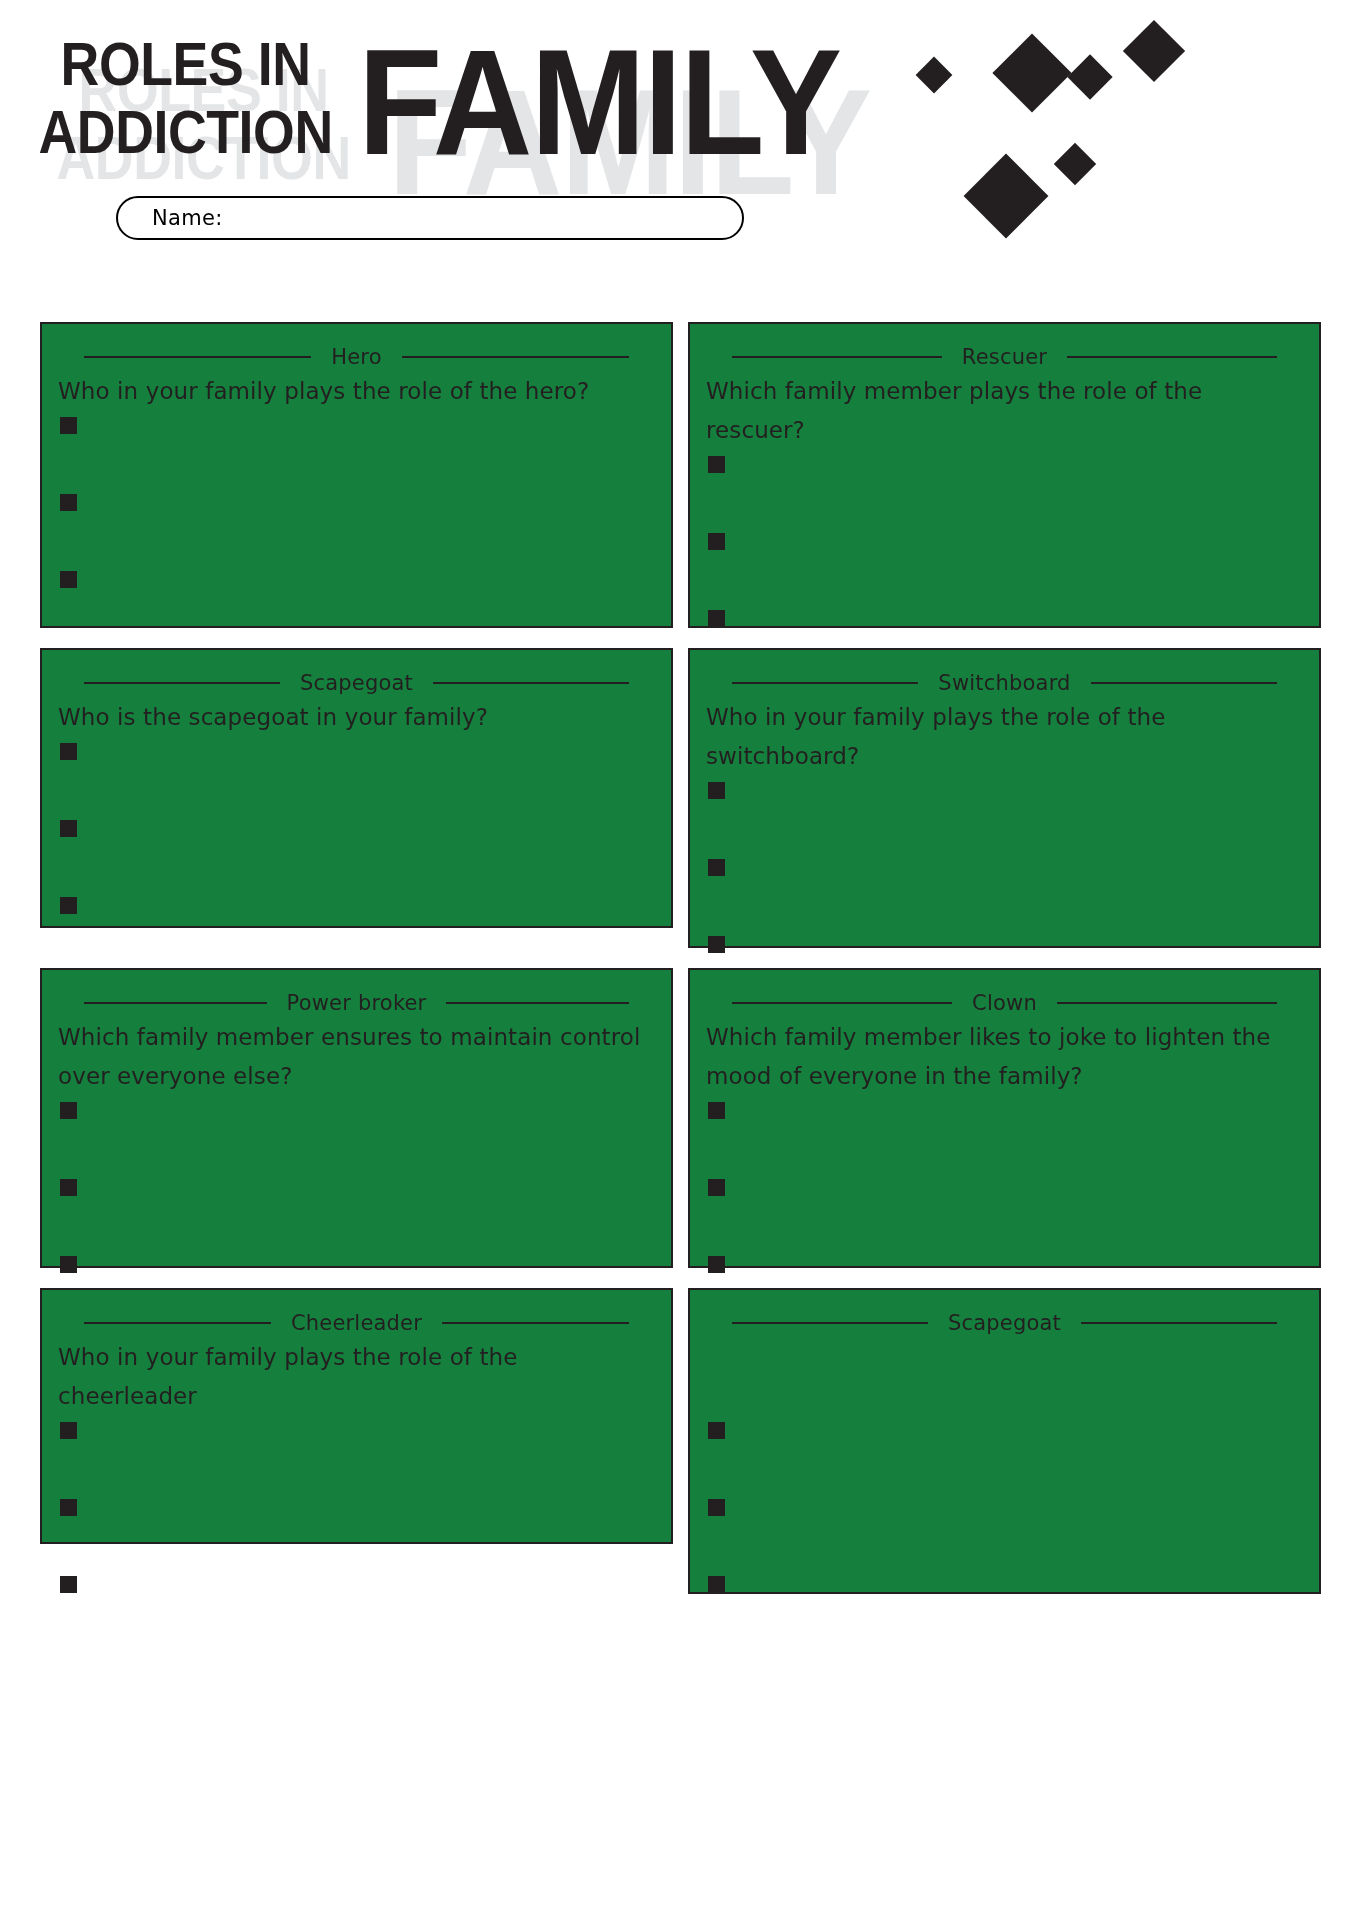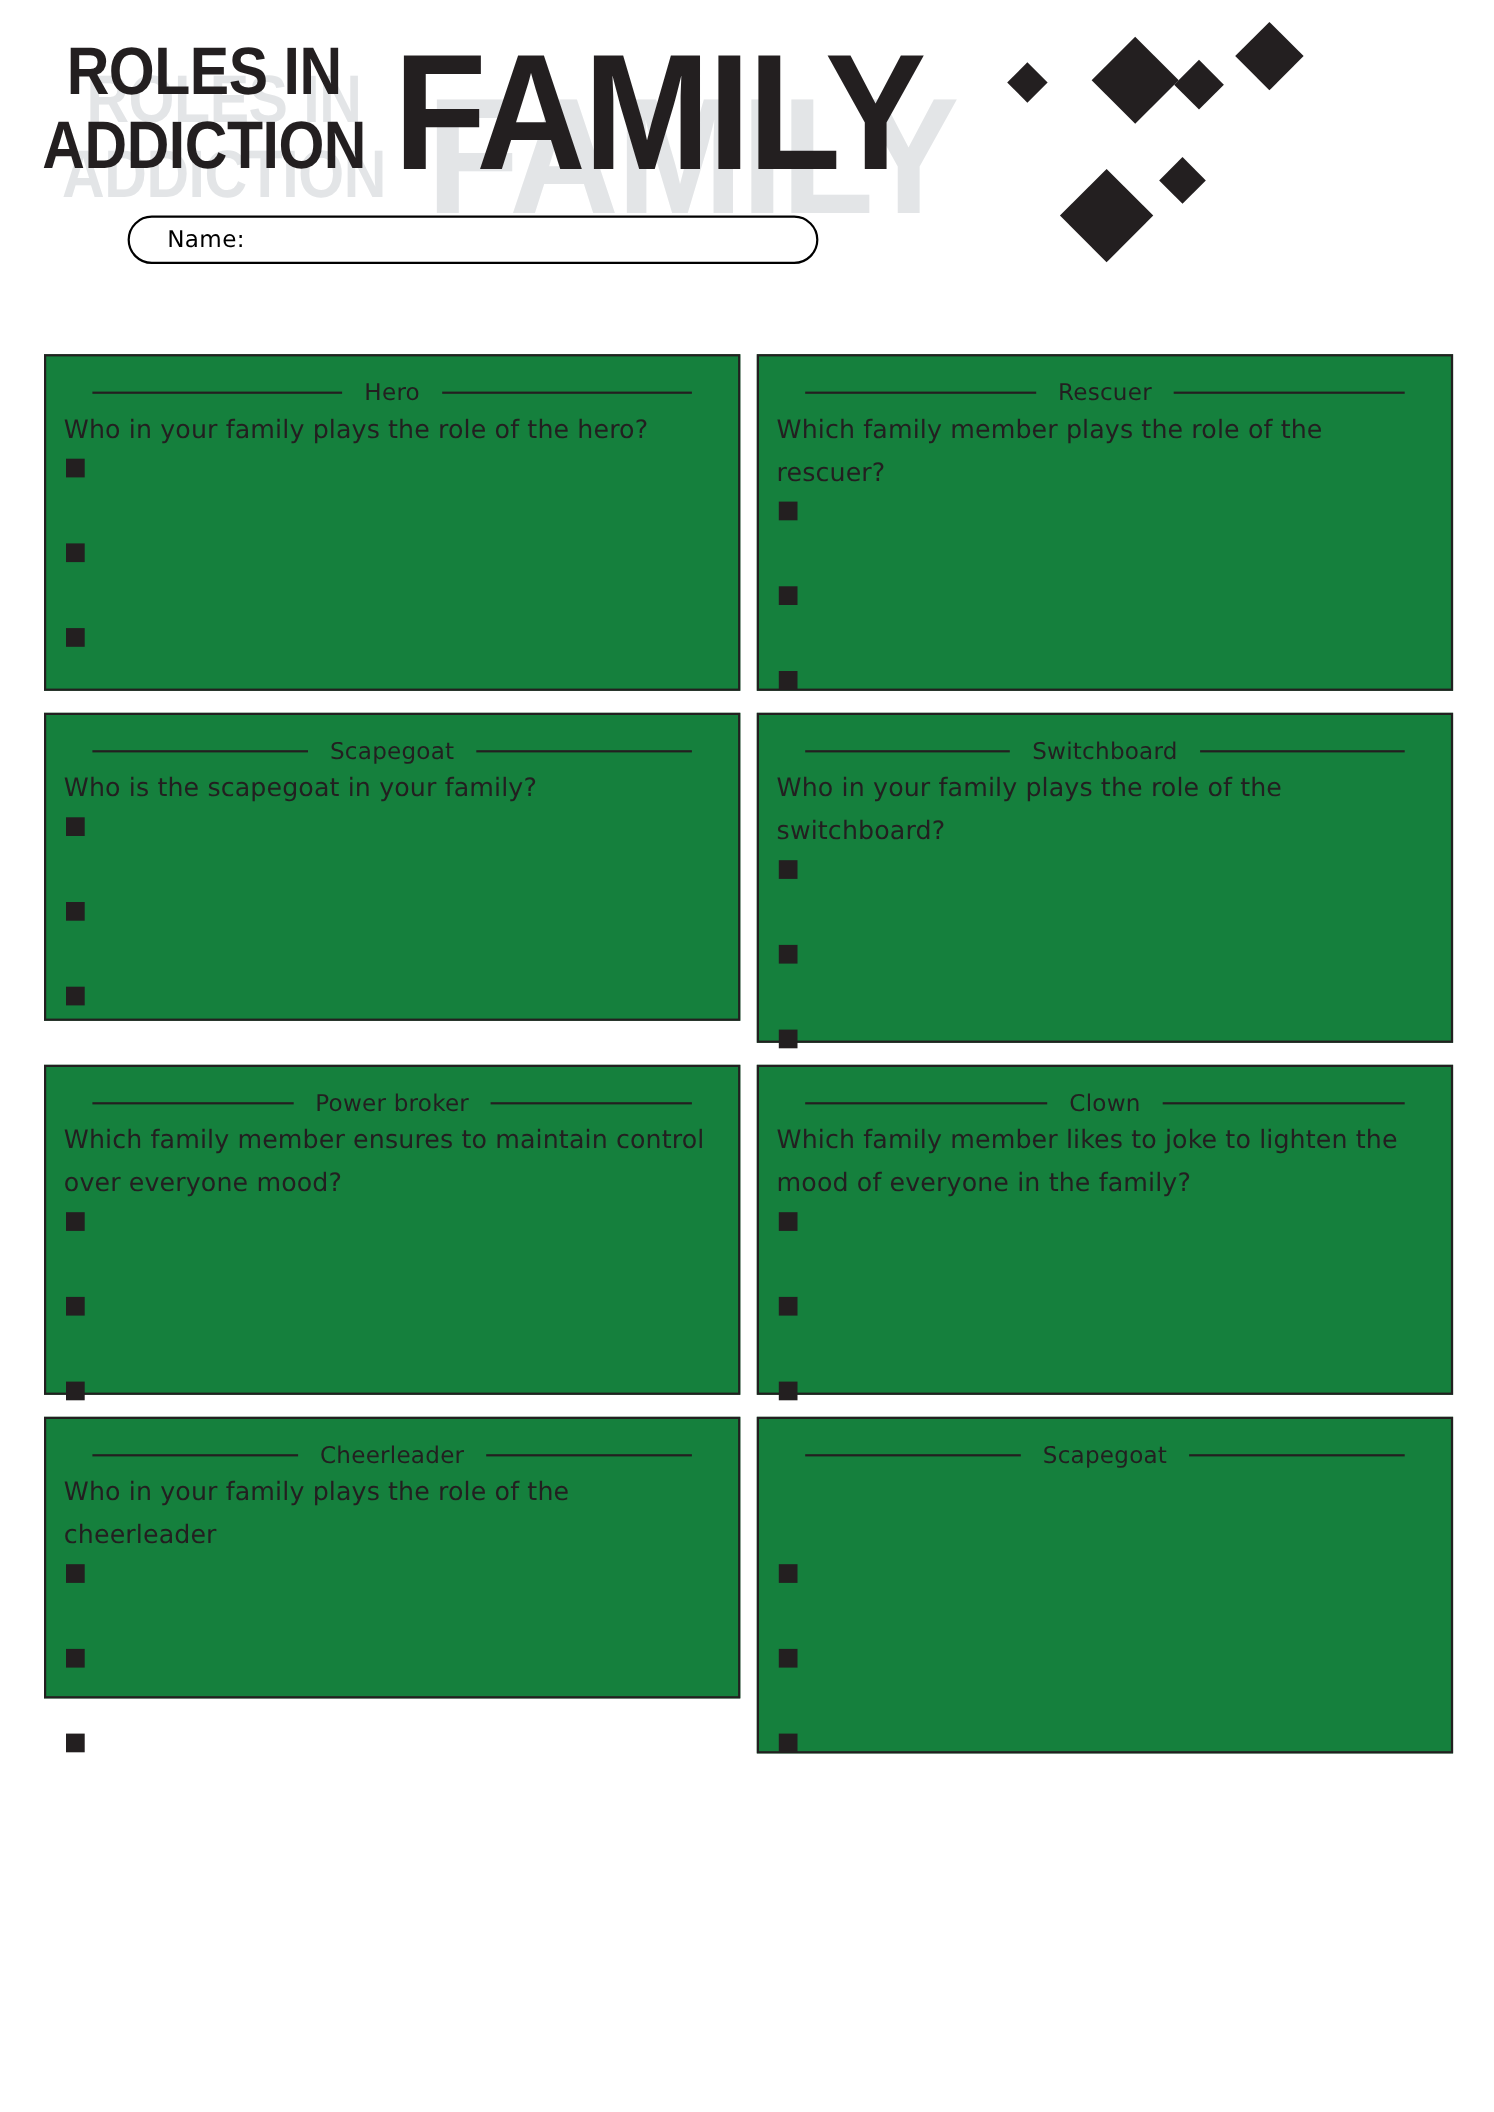--- a/index.html
+++ b/index.html
@@ -310,21 +310,21 @@
         <div class="bullet"></div>
         <div class="bullet"></div>
       </div>
     </div>
     <div class="card col-l" style="top: 646px; height: 300px;">
       <div class="card-head">
         <span class="rule"></span>
         <span class="card-title">Power broker</span>
         <span class="rule"></span>
       </div>
-      <div class="card-question">Which family member ensures to maintain control over everyone mood?</div>
+      <div class="card-question">Which family member ensures to maintain control over everyone else?</div>
       <div class="bullets" style="top: 132px;">
         <div class="bullet"></div>
         <div class="bullet"></div>
         <div class="bullet"></div>
       </div>
     </div>
     <div class="card col-r" style="top: 646px; height: 300px;">
       <div class="card-head">
         <span class="rule"></span>
         <span class="card-title">Clown</span>

